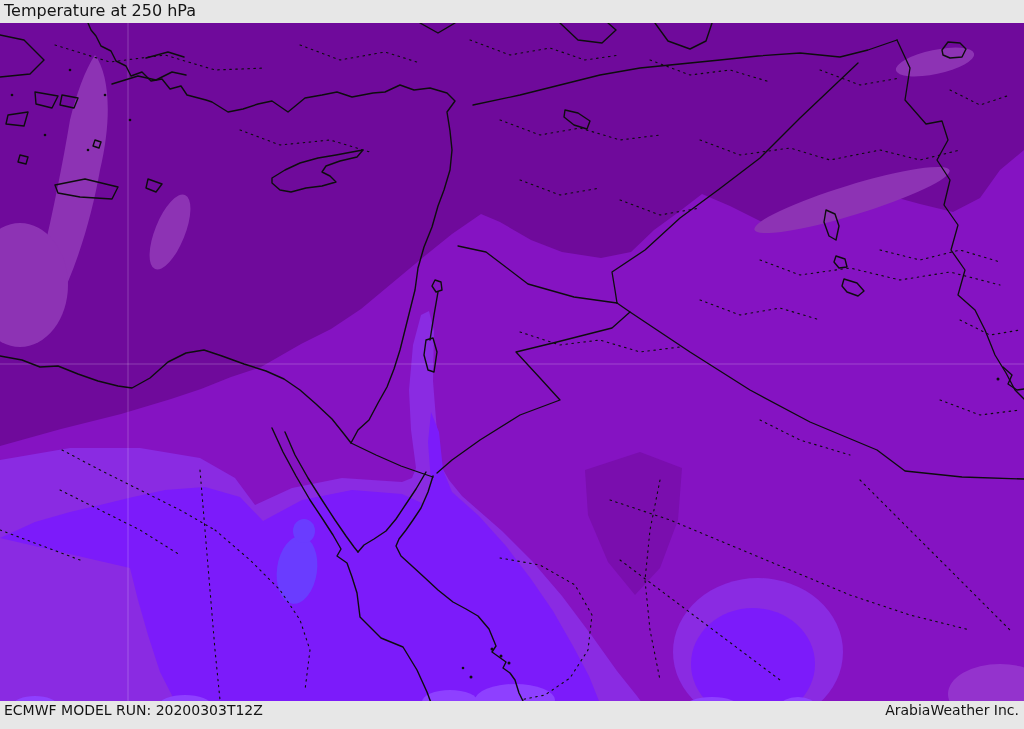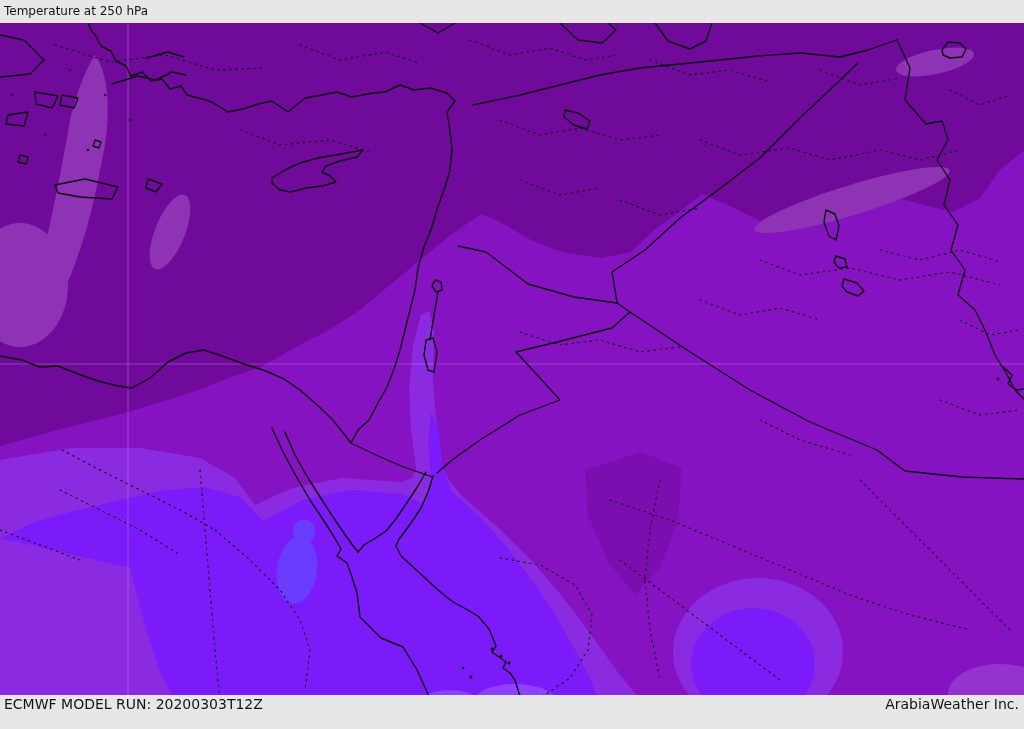--- a/index.html
+++ b/index.html
@@ -1,19 +1,19 @@
 <!DOCTYPE html>
 <html style="--bar-bg: #e7e7e7; --bar-text: #141414; --band-dark: #6f0a9b; --band-dark-light: #8d33b4; --band-mid: #8513c2; --band-mid-light: #9a3fd0; --band-mid-dark: #7a0eae; --band-violet: #8a2be2; --band-bright: #7c1bfa; --band-bright-light: #8e40ff; --band-blue: #6a3cff; --coastline: #0d0d0d; --graticule: rgba(255,255,255,0.22);"><head>
 <meta charset="utf-8">
 <style>
   html,body{margin:0;padding:0;width:1024px;height:729px;overflow:hidden;background:#fff;}
   body{font-family:"DejaVu Sans","Liberation Sans",sans-serif;position:relative;}
   .bar{position:absolute;left:0;width:1024px;background:var(--bar-bg);color:var(--bar-text);box-sizing:border-box;}
-  .bar-top{top:0;height:37px;font-size:12px;line-height:22px;}
-  .bar-bottom{bottom:0;height:34px;font-size:14px;line-height:18px;padding-left:28px;}
+  .bar-top{top:0;height:37px;font-size:16px;line-height:22px;}
+  .bar-bottom{bottom:0;height:28px;font-size:14px;line-height:18px;padding-left:28px;}
   .bar .left{position:absolute;left:4px;top:0;white-space:nowrap;}
   .bar .right{position:absolute;right:5px;top:0;white-space:nowrap;}
   #map{position:absolute;top:23px;left:0;width:1024px;height:688px;display:block;}
   .band-dark{fill:var(--band-dark);}
   .band-dark-light{fill:var(--band-dark-light);}
   .band-mid{fill:var(--band-mid);}
   .band-mid-light{fill:var(--band-mid-light);}
   .band-mid-dark{fill:var(--band-mid-dark);}
   .band-violet{fill:var(--band-violet);}
   .band-bright{fill:var(--band-bright);}

